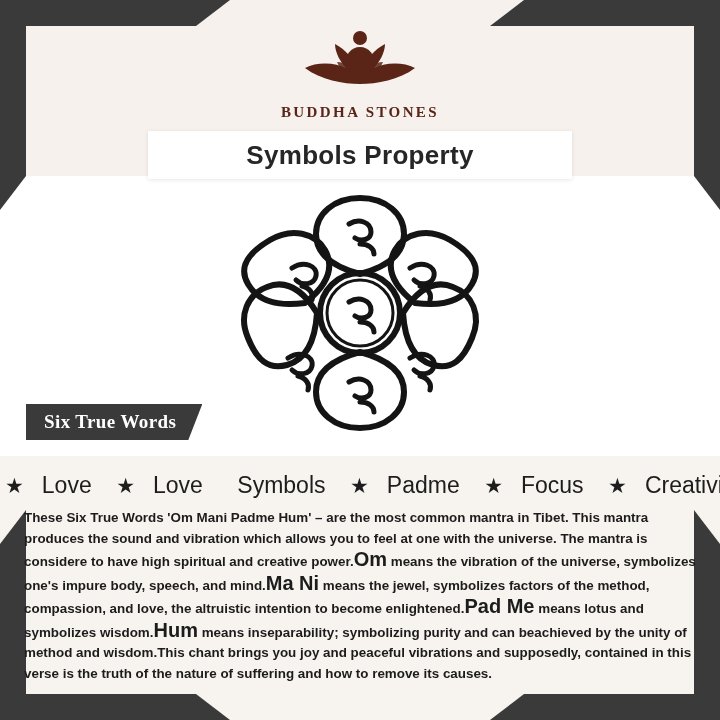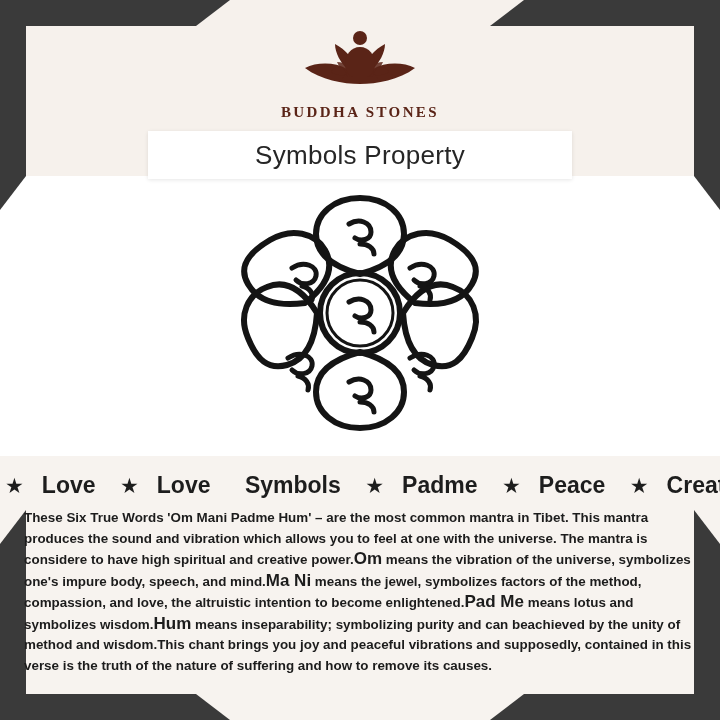--- a/index.html
+++ b/index.html
@@ -124,21 +124,21 @@
     height: 48px;
     background: #ffffff;
     box-shadow: 0 1px 4px rgba(0,0,0,0.10);
     z-index: 5;
     display: flex;
     align-items: center;
     justify-content: center;
   }
   .title-text {
     font-size: 26px;
-    font-weight: normal;
+    font-weight: bold;
     color: #262626;
     letter-spacing: 0.3px;
   }
 
   
   .mandala-wrap {
     position: absolute;
     top: 186px;
     left: 0;
     width: 720px;
@@ -173,21 +173,21 @@
     top: 472px;
     left: 0;
     width: 720px;
     text-align: center;
     z-index: 5;
     white-space: nowrap;
   }
   .word-item {
     display: inline-block;
     font-size: 23px;
-    font-weight: bold;
+    font-weight: normal;
     color: #1d1d1d;
     margin: 0 15px;
   }
   .star {
     color: #1d1d1d;
     font-size: 21px;
     margin: 0 3px 0 5px;
   }
 
   
@@ -196,21 +196,21 @@
     top: 508px;
     left: 24px;
     width: 676px;
     z-index: 5;
     font-size: 13.4px;
     line-height: 20.5px;
     color: #1c1c1c;
     font-weight: bold;
     text-align: left;
   }
-  .kw { font-weight: bold; font-size: 17px; }
+  .kw { font-weight: bold; font-size: 20px; }
   .norm { font-weight: bold; }
 </style>
 </head>
 <body>
 
 <div class="page">
 
   <div class="top-band"></div>
   <div class="mid-band"></div>
   <div class="lower-band"></div>
@@ -276,27 +276,30 @@
         <path d="M82 82 c12 -8 26 -2 24 8 c-2 9 -14 10 -20 4 M92 100 c8 2 12 8 10 14"></path>
         <path d="M78 172 c12 -8 26 -2 24 8 c-2 9 -14 10 -20 4 M88 190 c8 2 12 8 10 14"></path>
         <path d="M139 196 c10 -6 22 -2 22 8 c0 8 -10 10 -16 6 M150 216 c8 0 14 4 14 10"></path>
         <path d="M200 172 c12 -8 26 -2 24 8 c-2 9 -14 10 -20 4 M210 190 c8 2 12 8 10 14"></path>
         <path d="M200 82 c12 -8 26 -2 24 8 c-2 9 -14 10 -20 4 M210 100 c8 2 12 8 10 14"></path>
         <path d="M139 116 c10 -6 22 -2 22 8 c0 8 -10 10 -16 6 M150 136 c8 0 14 4 14 10"></path>
       </g>
     </svg>
   </div>
 
+  <div class="section-tab">
+    <span class="section-tab-label">Six True Words</span>
+  </div>
 
   <div class="words-row">
     <span class="star">★</span><span class="word-item">Love</span>
     <span class="star">★</span><span class="word-item">Love</span>
     <span class="word-item">Symbols</span>
     <span class="star">★</span><span class="word-item">Padme</span>
-    <span class="star">★</span><span class="word-item">Peace</span>
+    <span class="star">★</span><span class="word-item">Focus</span>
     <span class="star">★</span><span class="word-item">Creativity</span>
   </div>
 
   <div class="body-copy">
     <span class="norm">These Six True Words 'Om Mani Padme Hum' – are the most common mantra in Tibet. This mantra produces the sound and vibration which allows you to feel at one with the universe. The mantra is considere to have high spiritual and creative power.</span><span class="kw">Om</span><span class="norm"> means the vibration of the universe, symbolizes one's impure body, speech, and mind.</span><span class="kw">Ma Ni</span><span class="norm"> means the jewel, symbolizes factors of the method, compassion, and love, the altruistic intention to become enlightened.</span><span class="kw">Pad Me</span><span class="norm"> means lotus and symbolizes wisdom.</span><span class="kw">Hum</span><span class="norm"> means inseparability; symbolizing purity and can beachieved by the unity of method and wisdom.This chant brings you joy and peaceful vibrations and supposedly, contained in this verse is the truth of the nature of suffering and how to remove its causes.</span>
   </div>
 
 </div>
 
 </body></html>

